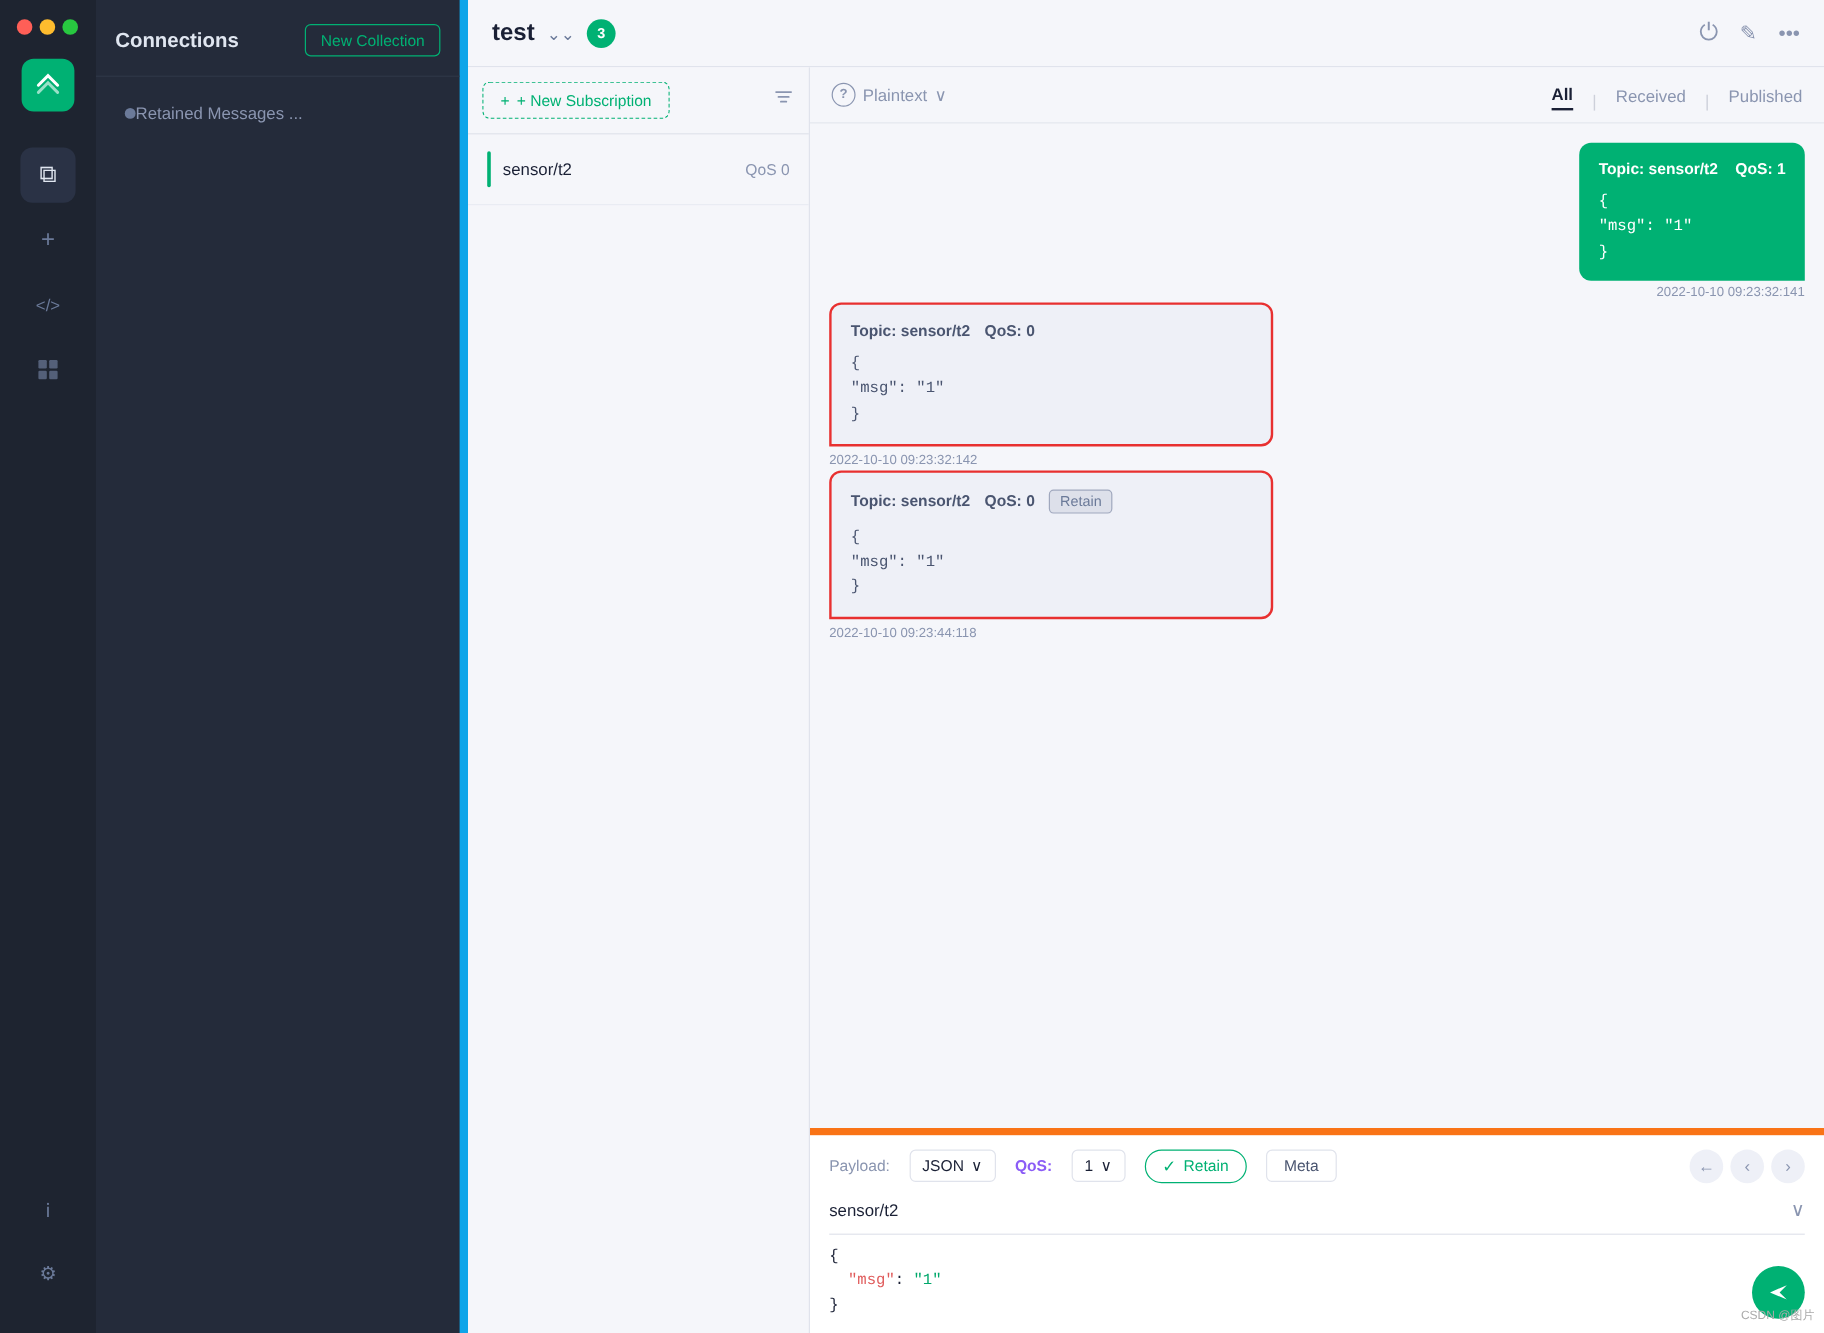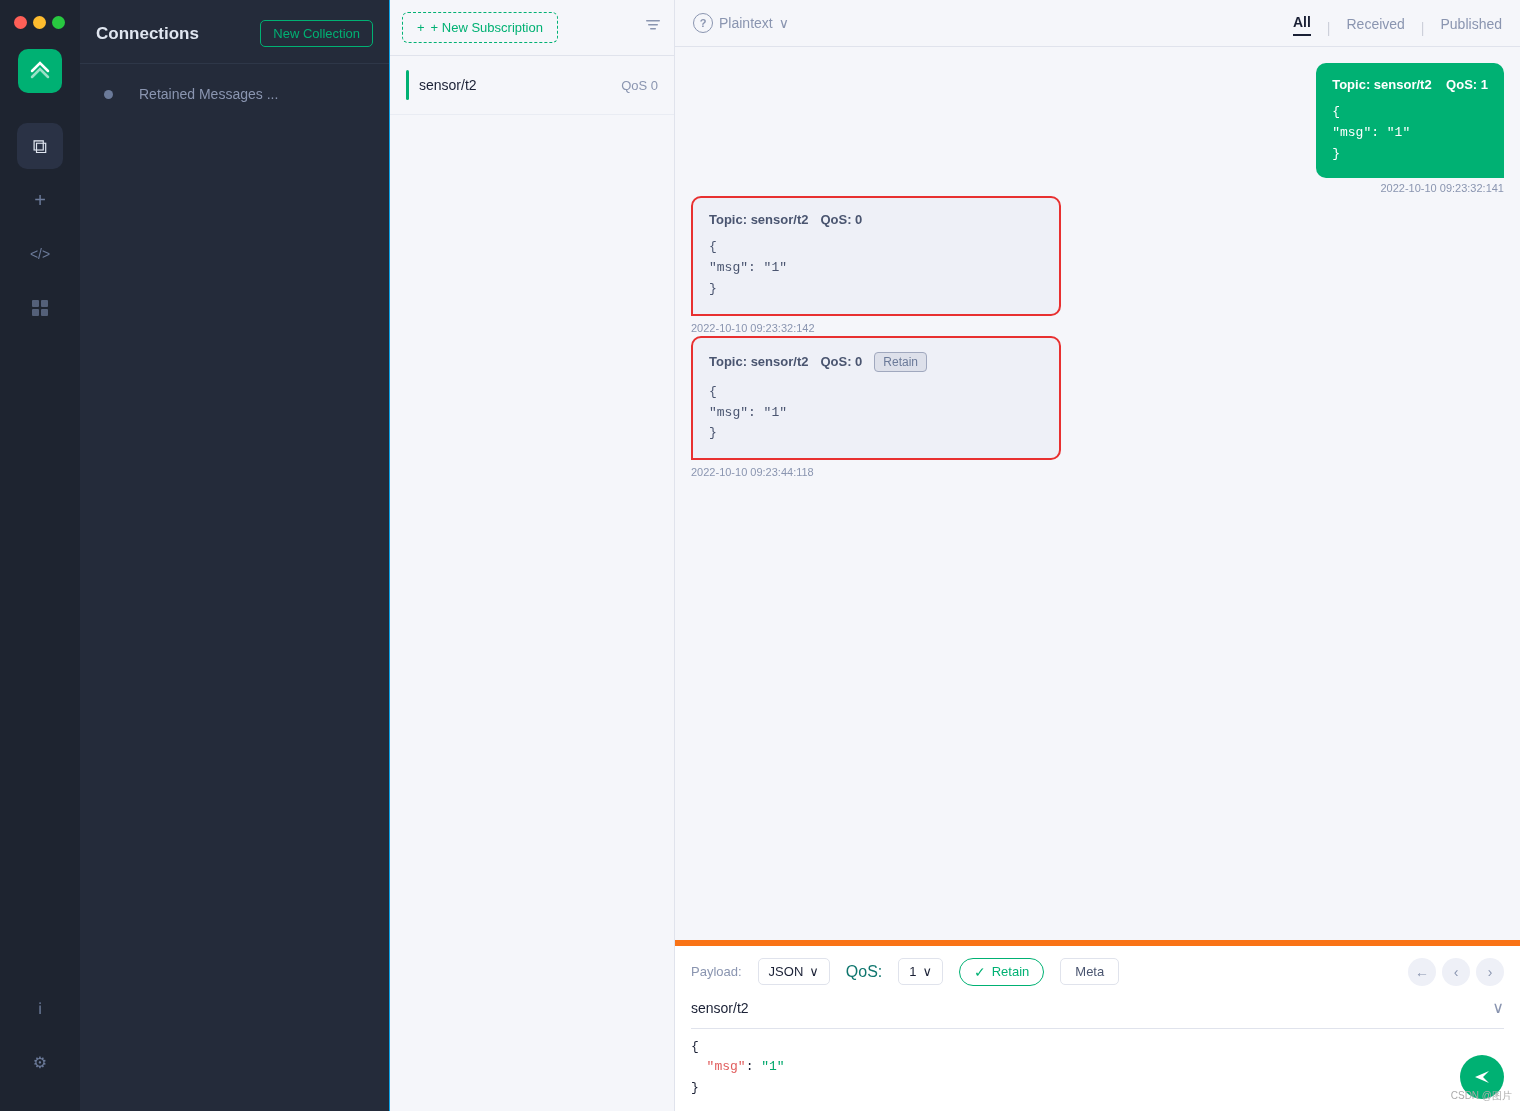--- a/index.html
+++ b/index.html
@@ -47,42 +47,42 @@
       display: flex; flex-direction: column; align-items: center; gap: 8px; width: 100%; padding-bottom: 10px;
     }
 
     
     .connections-panel {
       width: 310px;
       background: #242b3a;
       display: flex;
       flex-direction: column;
       flex-shrink: 0;
-      border-right: 1px solid #0ea5e9;
+      border-right: 7px solid #0ea5e9;
     }
     .connections-header {
       display: flex; align-items: center; justify-content: space-between;
       padding: 20px 16px 16px;
       border-bottom: 1px solid #2e3748;
     }
     .connections-title { color: #e0e6f0; font-size: 17px; font-weight: 600; }
     .new-collection-btn {
       border: 1.5px solid #00b173;
       background: transparent;
       color: #00b173;
       padding: 5px 12px;
       border-radius: 5px;
       font-size: 13px;
       cursor: pointer;
       font-weight: 500;
     }
 
     .connection-list { padding: 10px 0; }
     .connection-item {
-      display: flex; align-items: center; gap: 26px;
+      display: flex; align-items: center; gap: 0;
       padding: 10px 16px; cursor: pointer; border-radius: 6px; margin: 2px 8px;
     }
     .connection-item.active { background: #2e3748; }
     .connection-dot { width: 9px; height: 9px; border-radius: 50%; flex-shrink: 0; }
     .dot-gray { background: #6b7a99; }
     .dot-green { background: #00b173; }
     .connection-name { font-size: 14px; color: #e0e6f0; }
     .connection-item:not(.active) .connection-name { color: #8a95b0; }
 
     
@@ -253,21 +253,21 @@
     .publish-toolbar {
       display: flex; align-items: center; gap: 16px; margin-bottom: 10px;
     }
     .payload-label { font-size: 13px; color: #8a95b0; font-weight: 500; }
     .payload-select {
       border: 1px solid #e0e3ec; border-radius: 5px;
       padding: 5px 10px; font-size: 13px; color: #1a2035;
       display: flex; align-items: center; gap: 6px;
       background: #fff; cursor: pointer;
     }
-    .qos-label { font-size: 16px; color: #0f766e; font-weight: 400; }
+    .qos-label { font-size: 13px; color: #8b5cf6; font-weight: 700; }
     .qos-select {
       border: 1px solid #e0e3ec; border-radius: 5px;
       padding: 5px 10px; font-size: 13px; color: #1a2035;
       display: flex; align-items: center; gap: 6px;
       background: #fff; cursor: pointer;
     }
     .retain-toggle-btn {
       border: 1.5px solid #00b173; border-radius: 20px;
       padding: 5px 14px; font-size: 13px; color: #00b173;
       background: transparent; cursor: pointer;
@@ -368,20 +368,32 @@
   <div class="connection-list">
     <div class="connection-item">
       <div class="connection-dot dot-gray"></div>
       <span class="connection-name">Retained Messages ...</span>
     </div>
   </div>
 </div>
 
 <div class="main-area">
 
+  <div class="top-bar">
+    <div class="top-bar-left">
+      <span class="top-bar-title">test</span>
+      <span class="top-bar-chevron">⌄⌄</span>
+      <div class="connection-badge">3</div>
+    </div>
+    <div class="top-bar-right">
+      <span class="top-bar-icon">⏻</span>
+      <span class="top-bar-icon" style="font-size:17px;">✎</span>
+      <span class="top-bar-icon" style="font-size:17px;">•••</span>
+    </div>
+  </div>
 
   <div class="content-area">
 
     <div class="subscription-panel">
       <div class="subscription-header">
         <button class="new-subscription-btn">
           <span>+</span>
           <span>+ New Subscription</span>
         </button>
         <span class="filter-icon">

